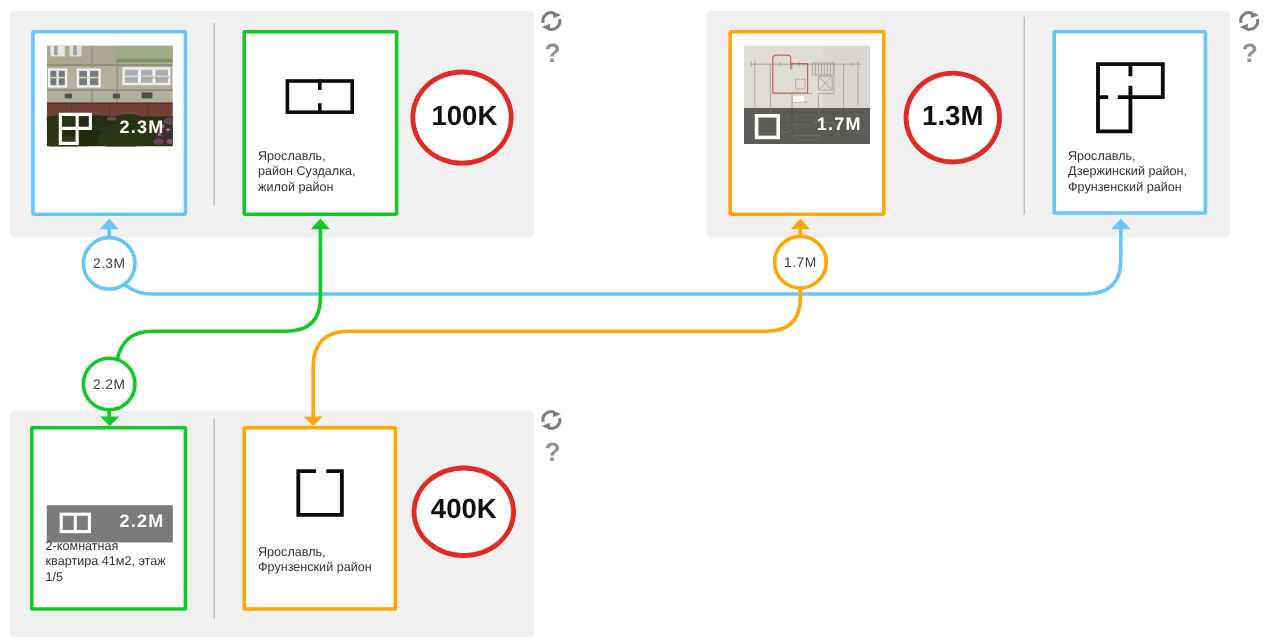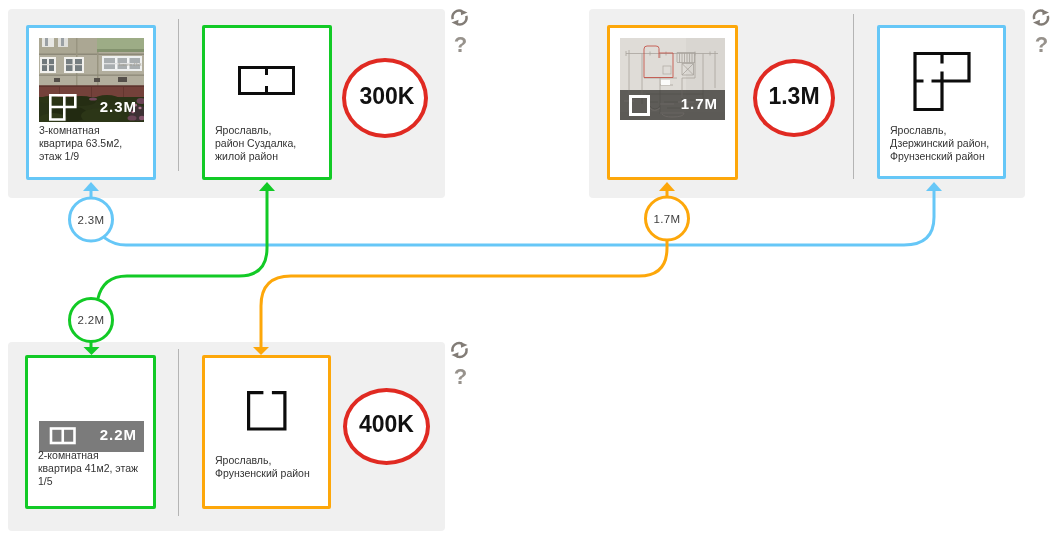--- a/index.html
+++ b/index.html
@@ -78,34 +78,33 @@
         <ellipse cx="101" cy="70" rx="1.6" ry="1.2" fill="#b27b92"></ellipse>
         <ellipse cx="94" cy="74" rx="1.5" ry="1.2" fill="#a87388"></ellipse>
       <ellipse cx="54" cy="61" rx="4" ry="1.6" fill="#74485e"></ellipse>
       <g stroke="#fff" stroke-width="2.6" fill="none">
         <path d="M11.3,57.3 H36.3 V69 H25.3 V81.5 H11.3 Z"></path>
         <path d="M25.3,57.3 V69 M11.3,69 H25.3"></path>
       </g>
     </svg>
   </div>
   <div class="badge" style="right:16px;top:72.8px;">2.3M</div>
-  <div class="cap" style="left:10px;top:96px;">3-комнатная<br>квартира 63.5м2,<br>этаж 1/9</div>
 </div>
 
 <div class="card" style="left:202px;top:25px;width:130px;height:155px;border-color:#12ca26;">
   <svg width="124" height="90" style="position:absolute;left:0;top:0" viewBox="0 0 124 90">
     <g stroke="#0c0c0c" stroke-width="3" fill="none">
       <rect x="34.5" y="39.5" width="54" height="26"></rect>
       <path d="M61.5,38 V47 M61.5,58 V67"></path>
     </g>
   </svg>
   <div class="cap" style="left:10px;top:96px;">Ярославль,<br>район Суздалка,<br>жилой район</div>
 </div>
 
-<div class="bigc" style="left:342px;top:58px;width:86px;height:80px;padding-left:4px;">300K</div>
+<div class="bigc" style="left:342px;top:58px;width:86px;height:80px;padding-left:4px;">100K</div>
 
 <div class="card" style="left:607px;top:25px;width:131px;height:155px;border-color:#fda70a;">
   <div style="position:absolute;left:10px;top:10px;width:105px;height:82px;">
     <svg width="105" height="82" style="display:block">
       <rect width="105" height="82" fill="#dfdcd7"></rect>
       <rect x="66" y="0" width="39" height="82" fill="#d9d6d1"></rect>
       <rect x="0" y="74" width="105" height="8" fill="#d5d2cd"></rect>
       <g stroke="#a8a39d" stroke-width="0.8" fill="none">
         <path d="M6,15.5 H98"></path>
         <path d="M9,12 V66 M22,15.5 V52 M40,15.5 V20 M83,15.5 V62 M95,13 V50"></path>

